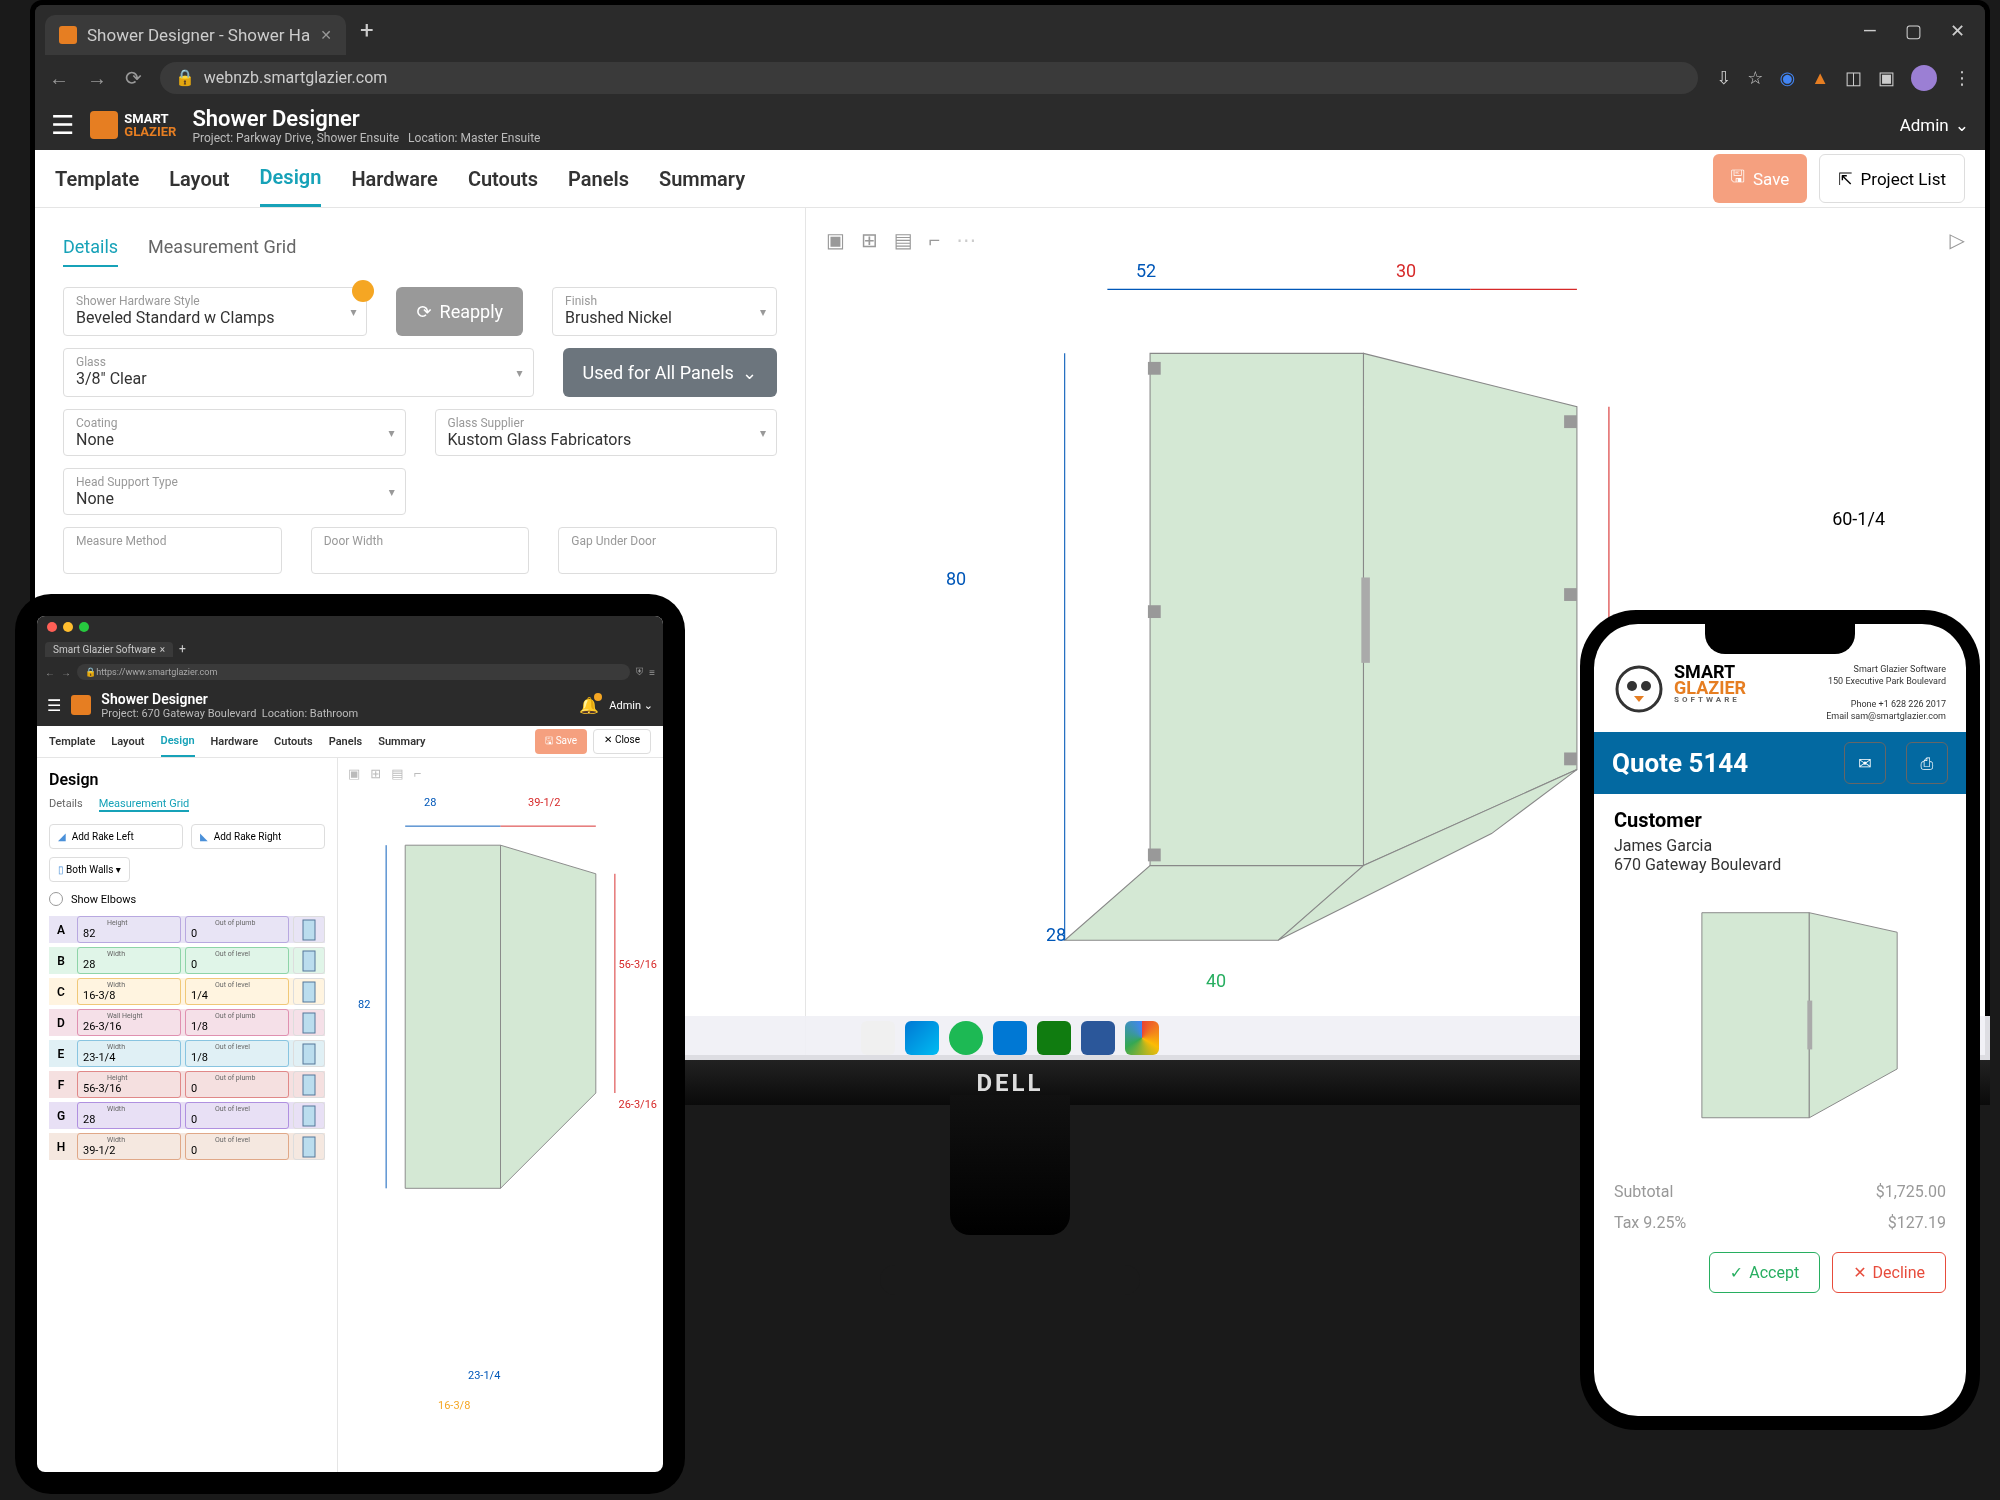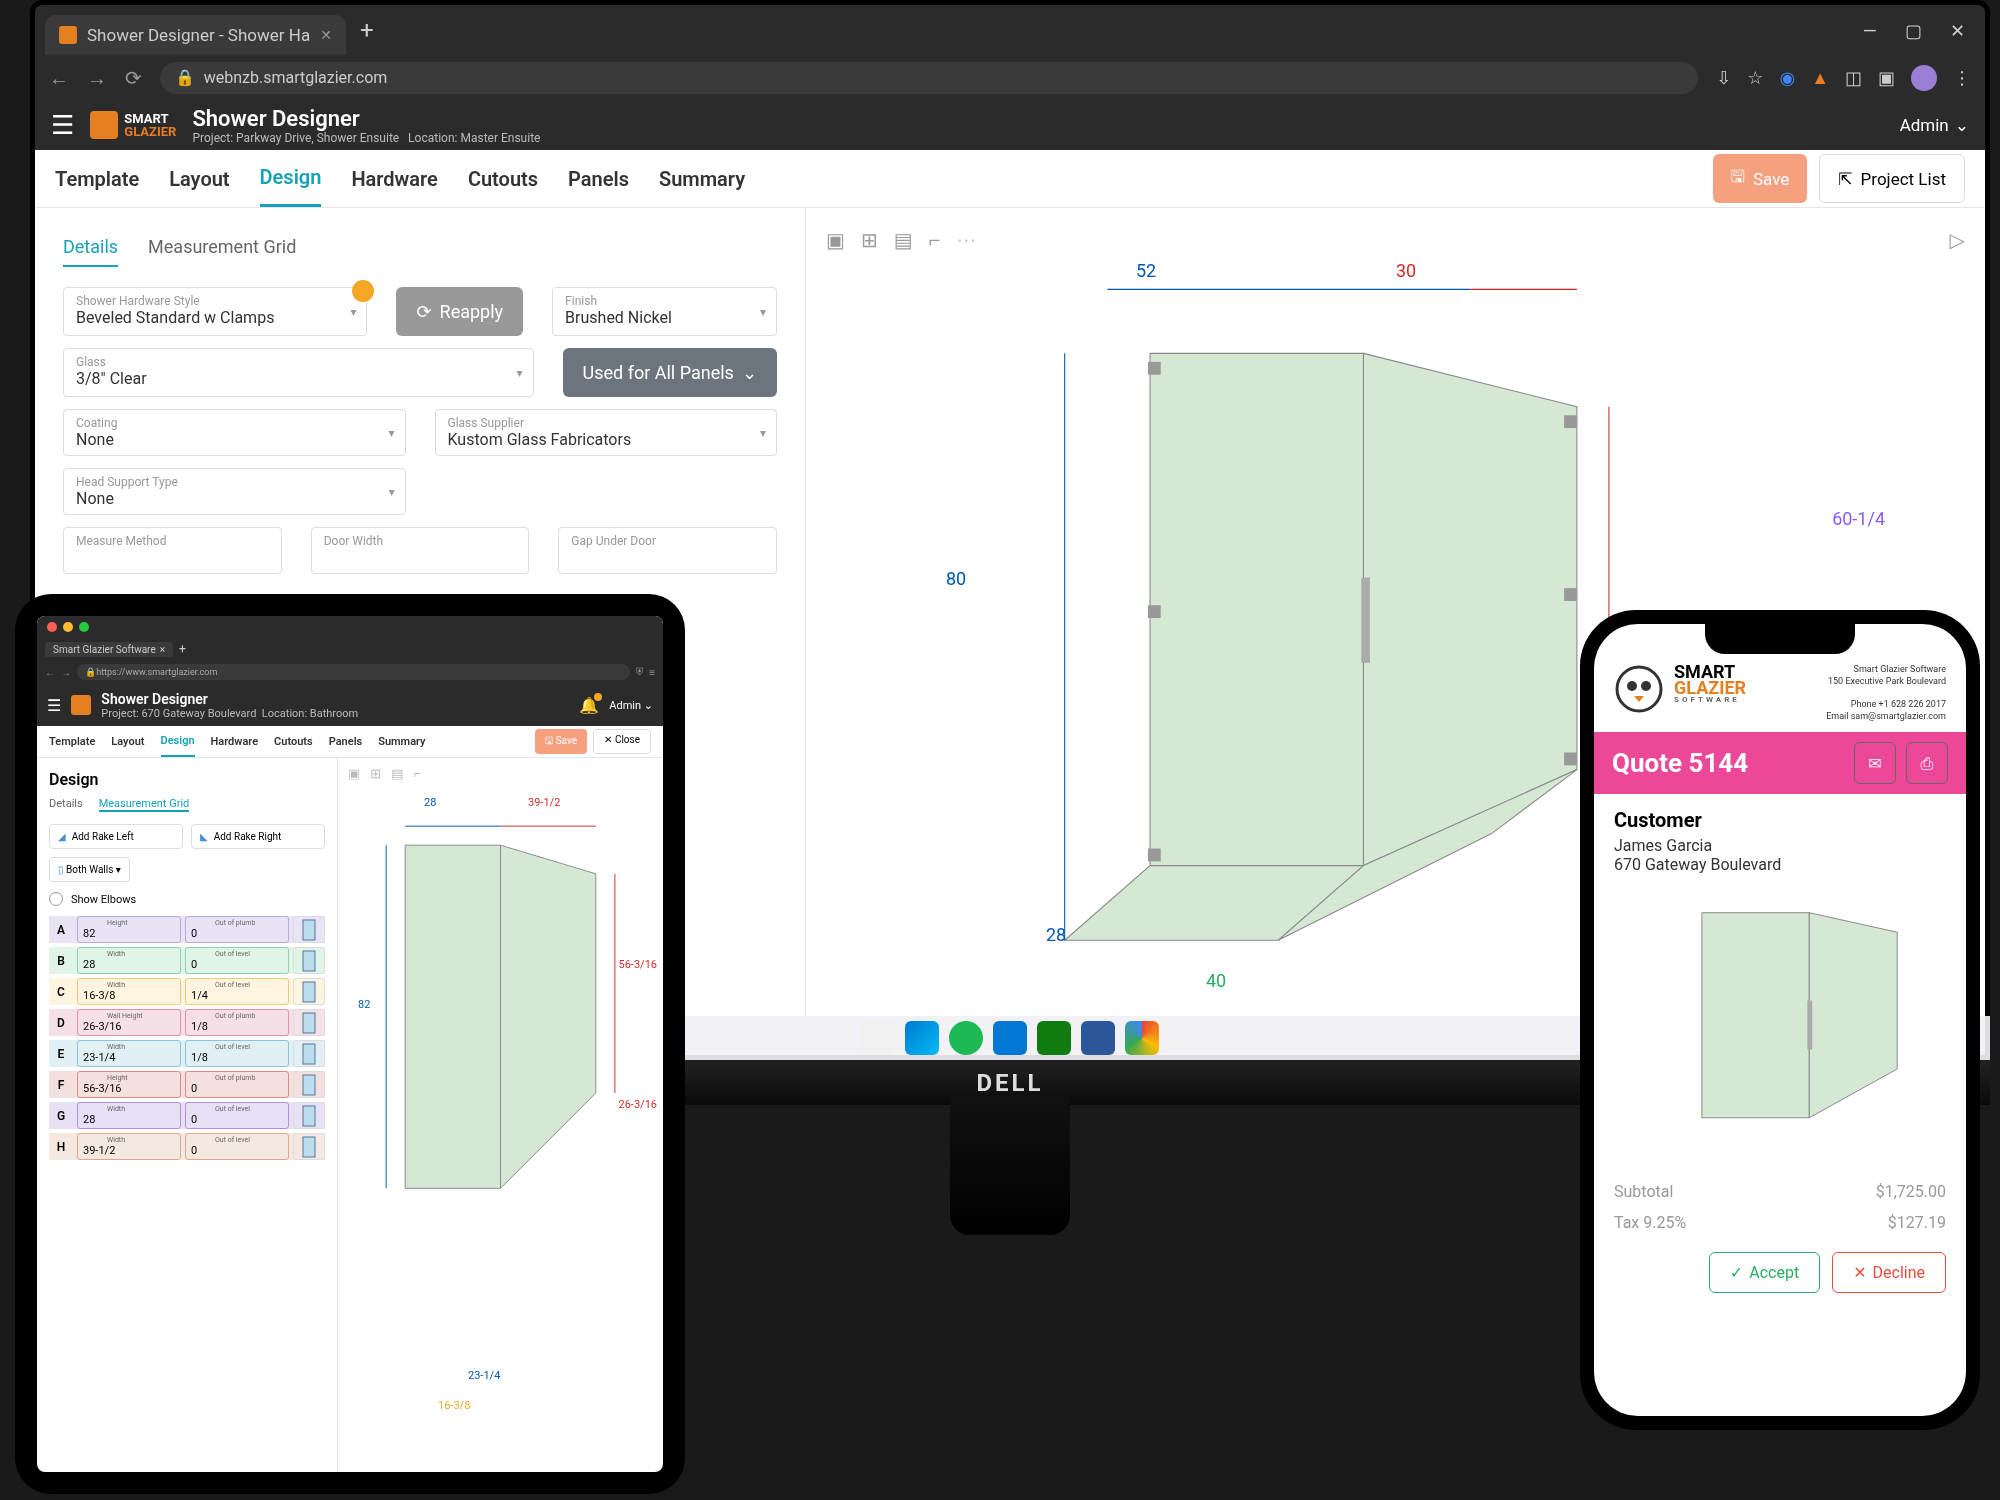--- a/index.html
+++ b/index.html
@@ -66,21 +66,21 @@
 .toggle::after{content:"";position:absolute;width:20px;height:20px;background:#fff;border-radius:50%;top:2px;left:2px;}
 
 .viewport{flex:1;border-left:1px solid #e5e5e5;position:relative;padding:20px;}
 .viewport-tools{display:flex;gap:16px;color:#999;font-size:20px;}
 .viewport-tools .tool{cursor:pointer;}
 .shower-canvas{position:absolute;inset:60px 40px 40px 40px;}
 .dim-label{position:absolute;font-size:18px;}
 .dim-top1{color:#0057b8;}
 .dim-top2{color:#d62929;}
 .dim-left{color:#0057b8;}
-.dim-right{color:#8b5cf6;}
+.dim-right{color:#000000;}
 .dim-bot{color:#0057b8;}
 
 
 .tablet{position:absolute;left:15px;top:594px;width:670px;height:900px;background:#000;border-radius:36px;padding:22px;}
 .tablet-screen{width:100%;height:100%;background:#fff;border-radius:8px;overflow:hidden;}
 .tablet .traffic{display:flex;gap:6px;padding:6px 10px;background:#2b2b2b;}
 .tablet .traffic span{width:10px;height:10px;border-radius:50%;}
 .tablet .tc-r{background:#ff5f56;}
 .tablet .tc-y{background:#ffbd2e;}
 .tablet .tc-g{background:#27c93f;}
@@ -130,21 +130,21 @@
 
 .phone{position:absolute;right:20px;top:610px;width:400px;height:820px;background:#000;border-radius:56px;padding:14px;}
 .phone-screen{width:100%;height:100%;background:#fff;border-radius:44px;overflow:hidden;position:relative;}
 .phone-notch{position:absolute;top:0;left:50%;transform:translateX(-50%);width:150px;height:30px;background:#000;border-radius:0 0 20px 20px;z-index:10;}
 .phone-header{padding:40px 20px 10px;display:flex;align-items:flex-start;gap:10px;}
 .ph-logo{width:50px;height:50px;}
 .ph-brand{font-weight:bold;font-size:18px;line-height:0.9;}
 .ph-brand .gl{color:#e67e22;}
 .ph-brand .sw{font-size:8px;letter-spacing:3px;color:#666;}
 .ph-company{font-size:9px;text-align:right;color:#333;margin-left:auto;line-height:1.3;}
-.phone-quote-bar{background:#ec4899;color:#fff;display:flex;align-items:center;padding:10px 18px;gap:10px;}
+.phone-quote-bar{background:#0369a1;color:#fff;display:flex;align-items:center;padding:10px 18px;gap:20px;}
 .quote-title{font-size:26px;font-weight:bold;}
 .ph-icon-btn{margin-left:auto;width:42px;height:42px;border:1px solid #666;border-radius:6px;display:flex;align-items:center;justify-content:center;color:#fff;}
 .ph-icon-btn+.ph-icon-btn{margin-left:0;}
 .ph-body{padding:14px 20px;}
 .ph-cust-h{font-size:20px;font-weight:bold;margin-bottom:4px;}
 .ph-cust-line{font-size:16px;color:#333;}
 .ph-preview{height:290px;position:relative;margin:6px 0;}
 .ph-totals{font-family:"Courier New",monospace;}
 .ph-tot-row{display:flex;justify-content:space-between;padding:6px 0;color:#999;font-size:16px;}
 .ph-tot-row.total{background:#3a3a3a;color:#fff;padding:10px 12px;margin:4px -8px;font-weight:bold;border-radius:4px;}

